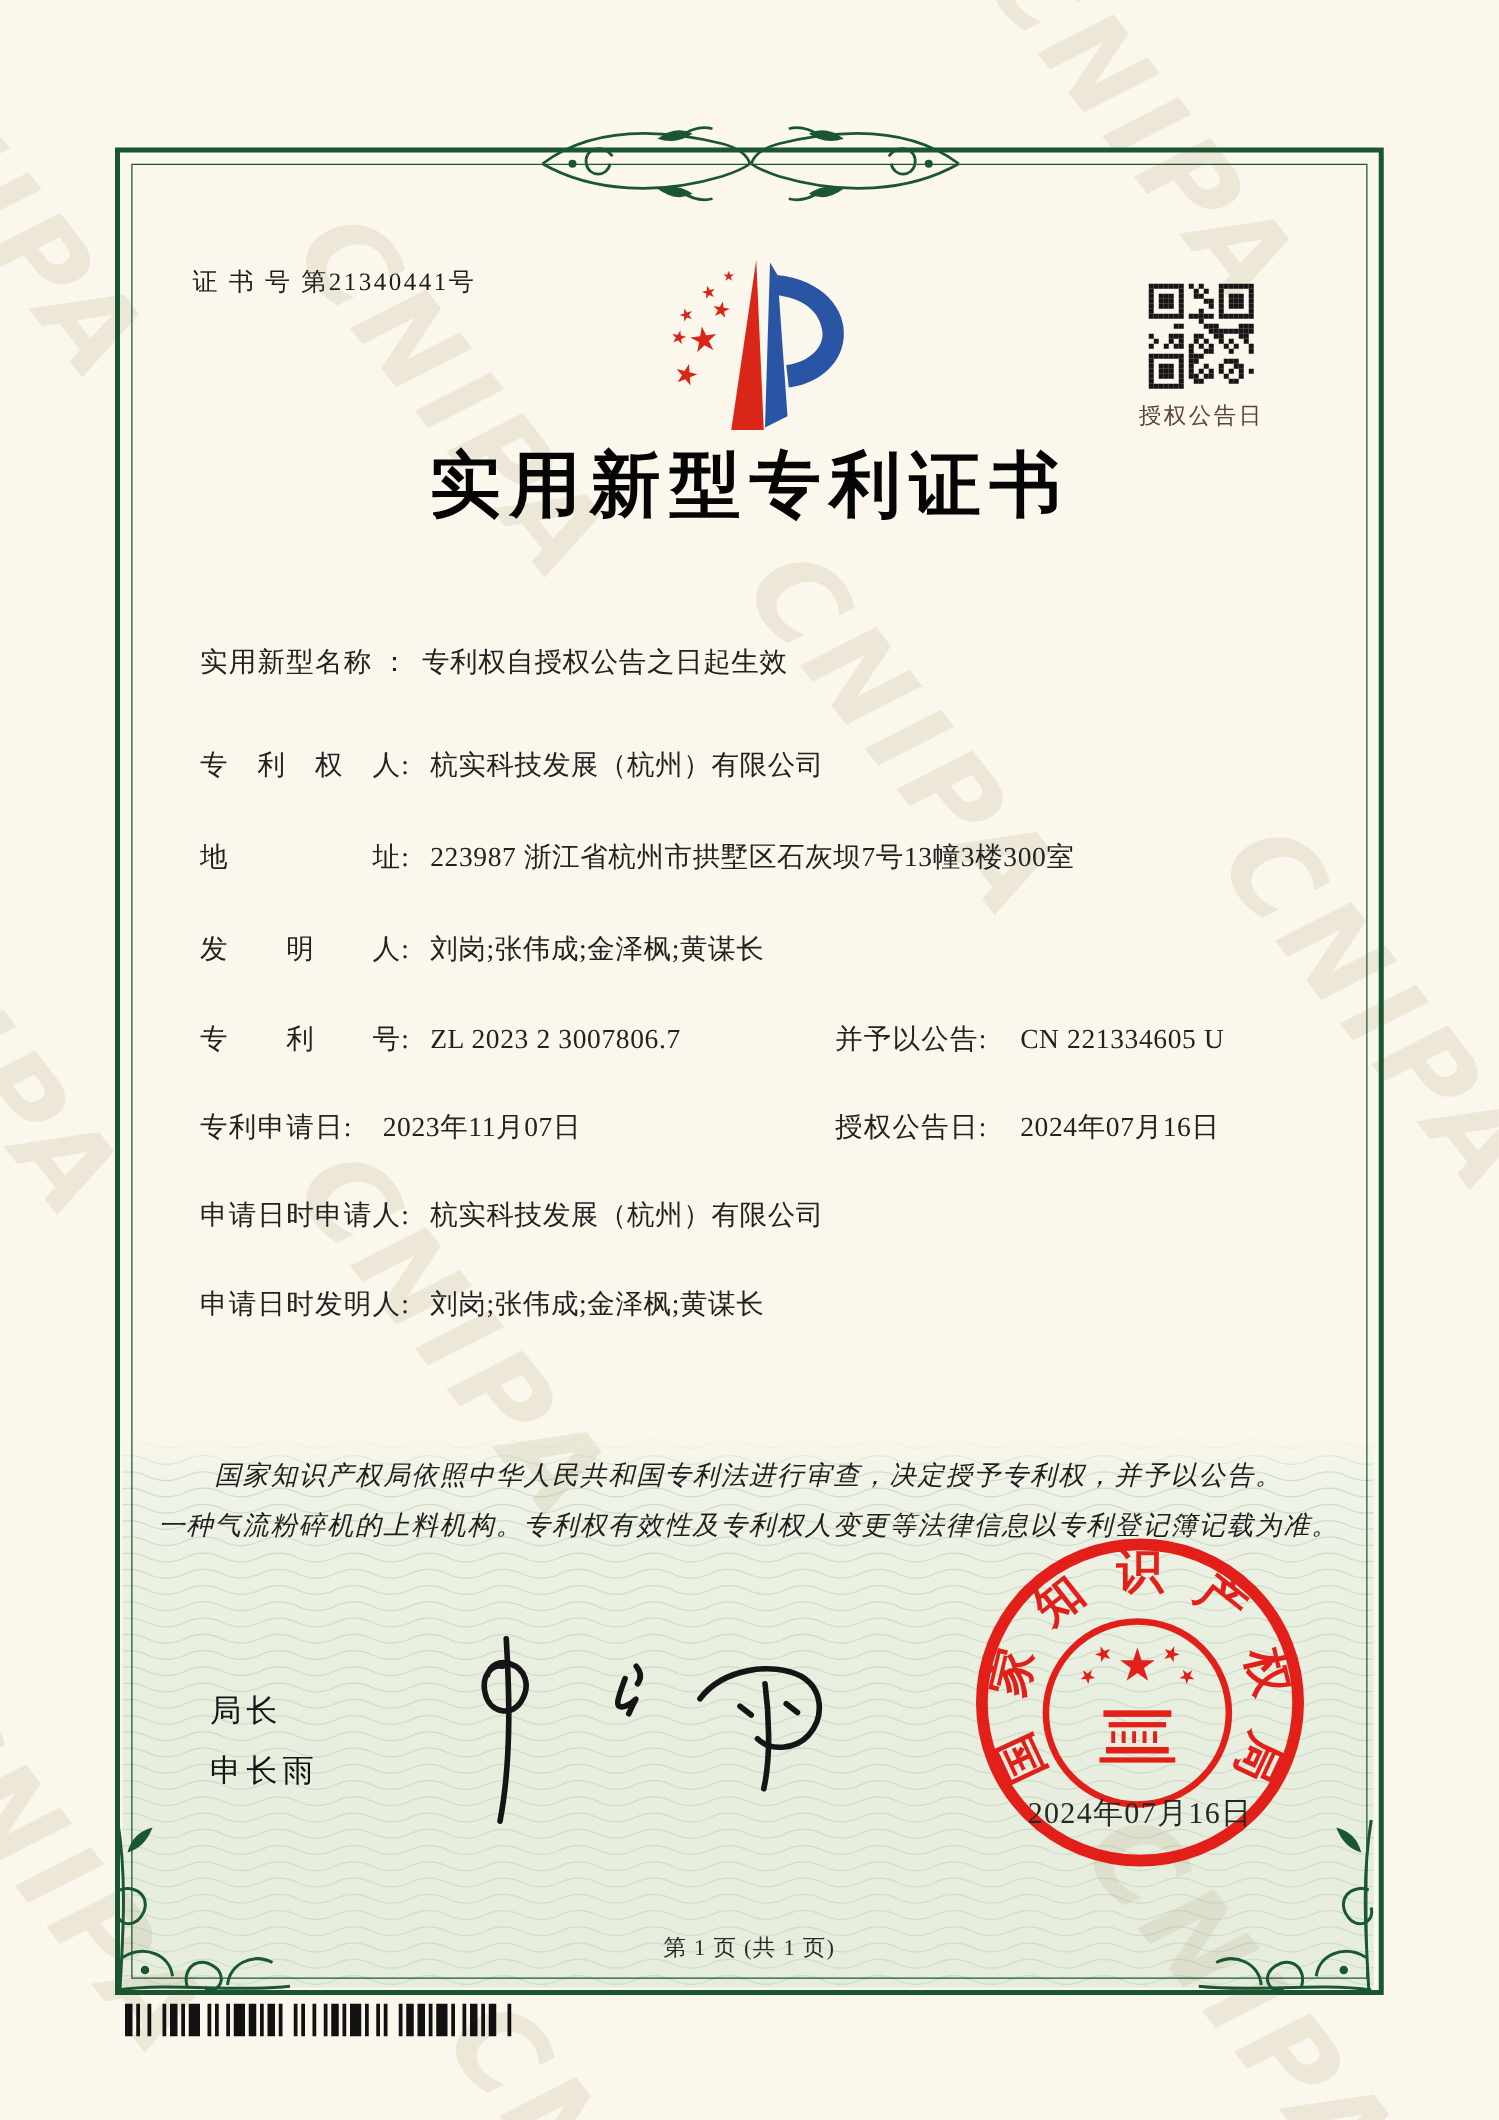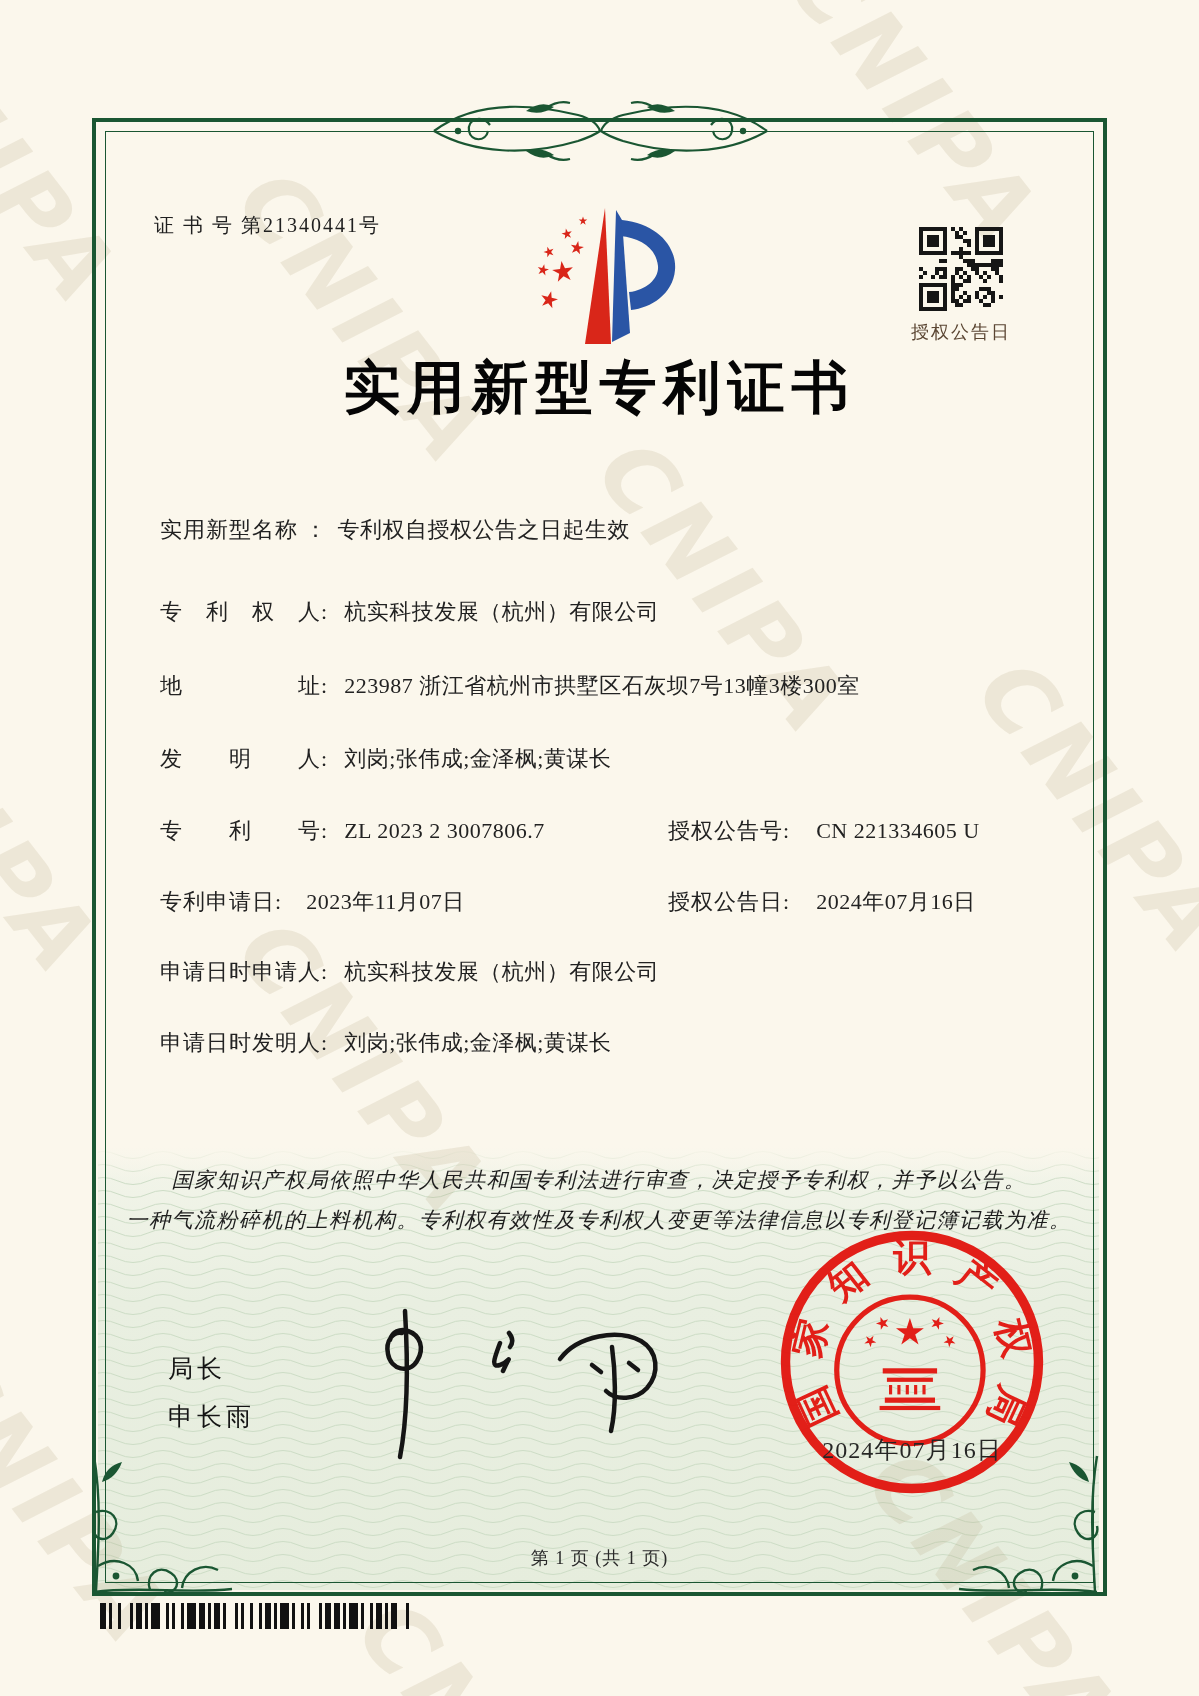--- a/index.html
+++ b/index.html
@@ -675,21 +675,21 @@
 <div class="row" style="left:160px;top:671px">
   <span class="lbl">地　　　　　址:</span><span class="val">223987 浙江省杭州市拱墅区石灰坝7号13幢3楼300室</span>
 </div>
 <div class="row" style="left:160px;top:744px">
   <span class="lbl">发　　明　　人:</span><span class="val">刘岗;张伟成;金泽枫;黄谋长</span>
 </div>
 <div class="row" style="left:160px;top:816px">
   <span class="lbl">专　　利　　号:</span><span class="val">ZL 2023 2 3007806.7</span>
 </div>
 <div class="row" style="left:668px;top:816px">
-  <span class="lbl">授权公告号:</span><span class="val" style="margin-left:26px">CN 221334605 U</span>
+  <span class="lbl">并予以公告:</span><span class="val" style="margin-left:26px">CN 221334605 U</span>
 </div>
 <div class="row" style="left:160px;top:887px">
   <span class="lbl">专利申请日:</span><span class="val" style="margin-left:24px">2023年11月07日</span>
 </div>
 <div class="row" style="left:668px;top:887px">
   <span class="lbl">授权公告日:</span><span class="val" style="margin-left:26px">2024年07月16日</span>
 </div>
 <div class="row" style="left:160px;top:957px">
   <span class="lbl">申请日时申请人:</span><span class="val">杭实科技发展（杭州）有限公司</span>
 </div>

